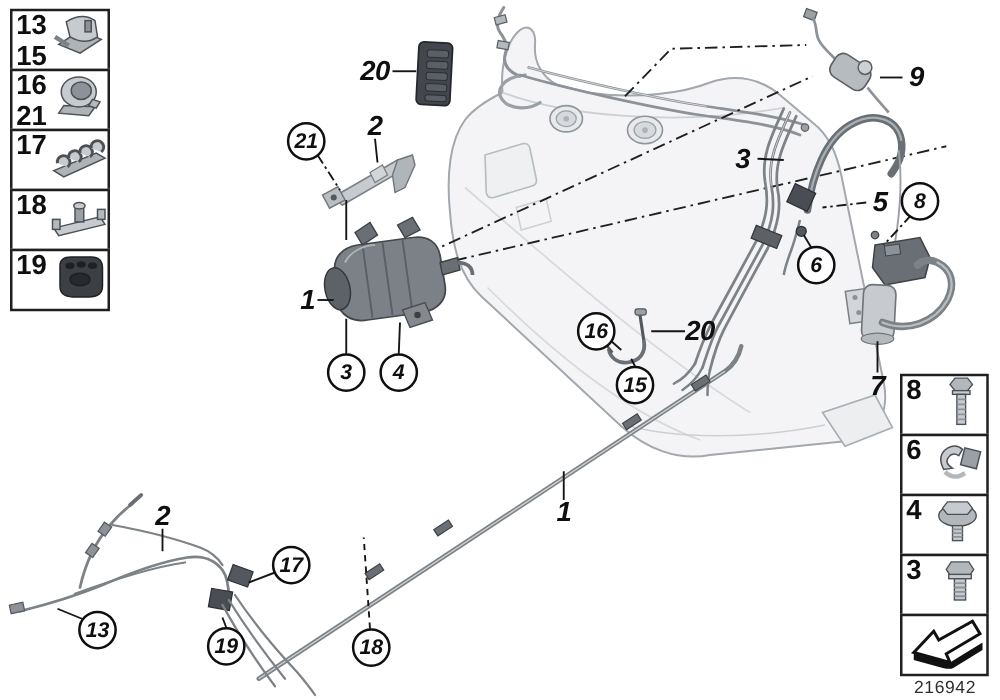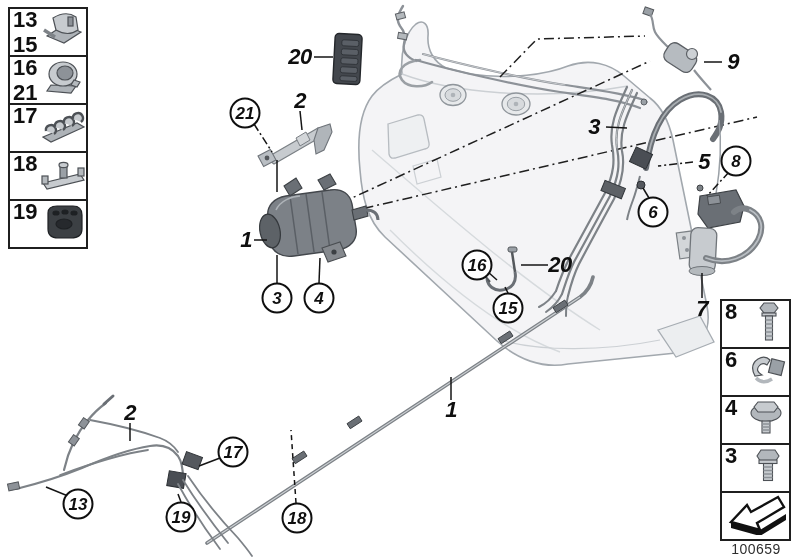--- a/index.html
+++ b/index.html
@@ -360,15 +360,15 @@
   <div class="arrowbox">
     <span>
       <svg width="62" height="42" viewBox="0 0 62 42">
         <path d="M6 29 L35 37 L61 21 L61 27 L35 43 L6 35 Z" fill="#111"></path>
         <path d="M6 29 L22 12 L26 19 L53 4 L59 14 L32 30 L35 37 Z" fill="#fff" stroke="#111" stroke-width="2.4" stroke-linejoin="miter"></path>
       </svg>
     </span>
   </div>
 </div>
 
-<div class="dnum">100659</div>
+<div class="dnum">216942</div>
 
 </div>
 
 </body></html>

